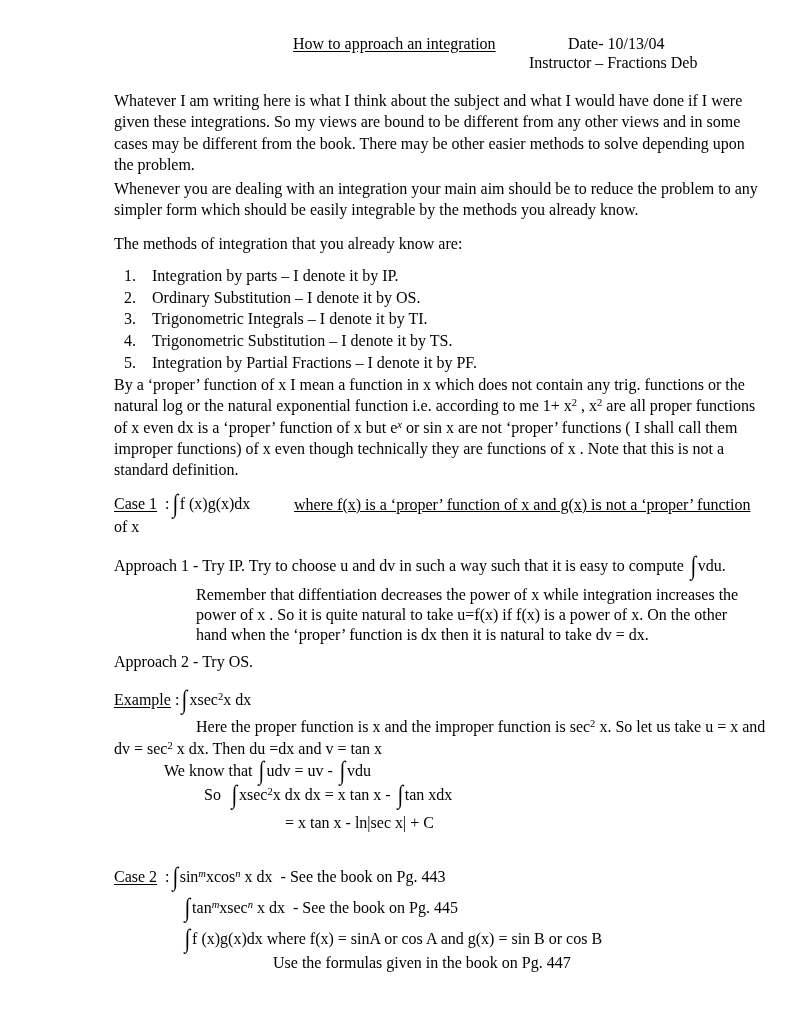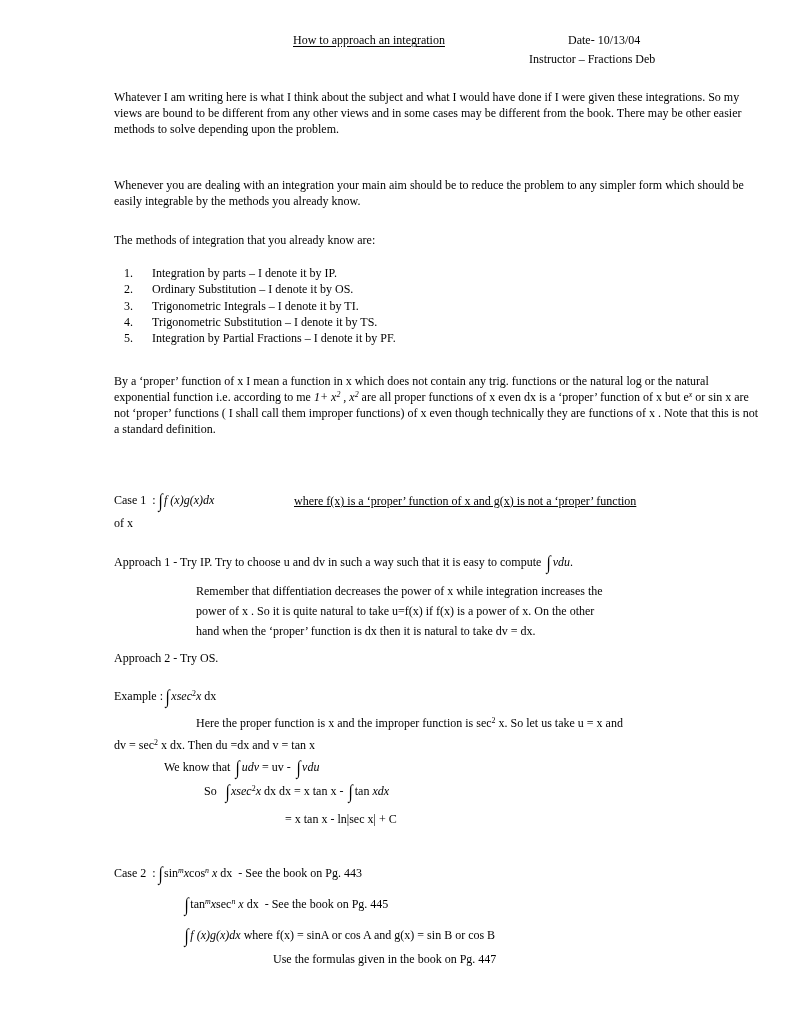--- a/index.html
+++ b/index.html
@@ -7,21 +7,21 @@
     padding: 0;
     background: #ffffff;
   }
   .page {
     position: relative;
     width: 791px;
     height: 1024px;
     background: #ffffff;
     font-family: "Liberation Serif", "DejaVu Serif", serif;
     color: #000000;
-    font-size: 12px;
+    font-size: 16px;
     line-height: 1.33;
     overflow: hidden;
   }
   
   .header {
     position: absolute;
     left: 0;
     top: 33px;
     width: 791px;
     height: 50px;
@@ -70,21 +70,20 @@
     display: block;
     white-space: nowrap;
     line-height: 1.355;
   }
   .method-num {
     display: inline-block;
     width: 28px;
   }
   
   .mi {
-    font-style: italic;
   }
   sup.m {
     font-size: 0.66em;
     vertical-align: 0.52em;
     font-style: italic;
   }
   sup.r {
     font-size: 0.66em;
     vertical-align: 0.52em;
   }
@@ -92,20 +91,21 @@
     font-family: "Liberation Serif", "DejaVu Serif", serif;
     font-size: 1.62em;
     line-height: 0;
     position: relative;
     top: 3px;
     margin: 0 1px 0 2px;
     display: inline-block;
     transform: scaleX(0.8);
   }
   .uline {
+    text-decoration: underline;
     text-underline-offset: 2px;
   }
   .nowrap { white-space: nowrap; }
   .abs { position: absolute; white-space: nowrap; }
 </style>
 </head>
 <body>
 
 <div class="page">
 

